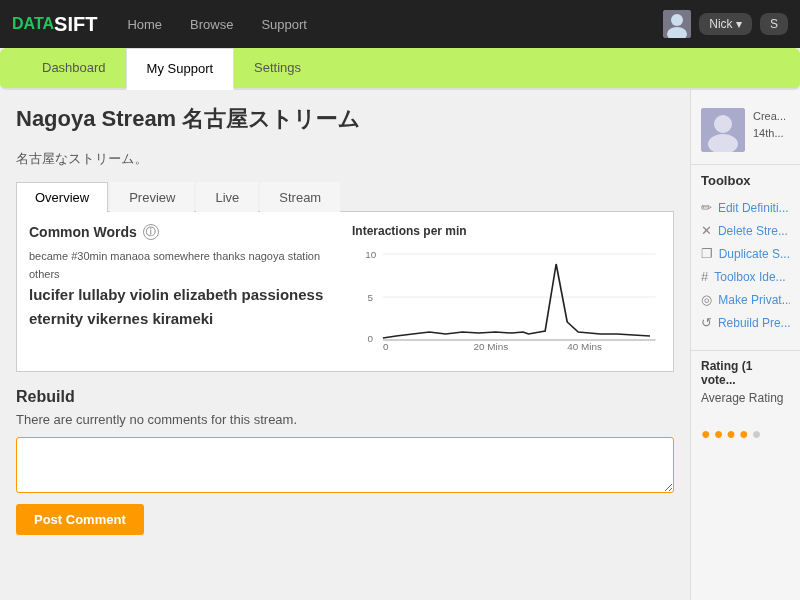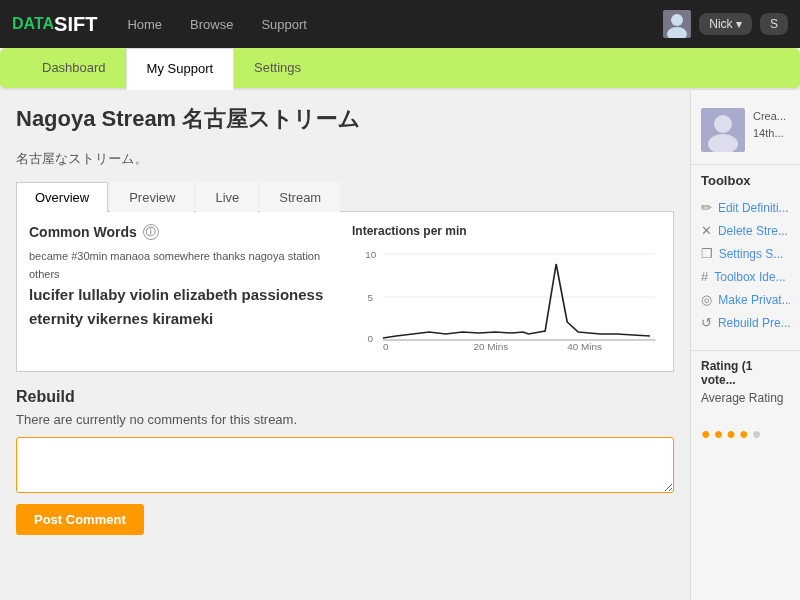--- a/index.html
+++ b/index.html
@@ -195,21 +195,21 @@
       <div class="toolbox-item">
         <span class="toolbox-icon">✏</span>
         <span>Edit Definiti...</span>
       </div>
       <div class="toolbox-item">
         <span class="toolbox-icon">✕</span>
         <span>Delete Stre...</span>
       </div>
       <div class="toolbox-item">
         <span class="toolbox-icon">❐</span>
-        <span>Settings S...</span>
+        <span>Duplicate S...</span>
       </div>
       <div class="toolbox-item">
         <span class="toolbox-icon">#</span>
         <span>Toolbox Ide...</span>
       </div>
       <div class="toolbox-item">
         <span class="toolbox-icon">◎</span>
         <span>Make Privat...</span>
       </div>
       <div class="toolbox-item">

